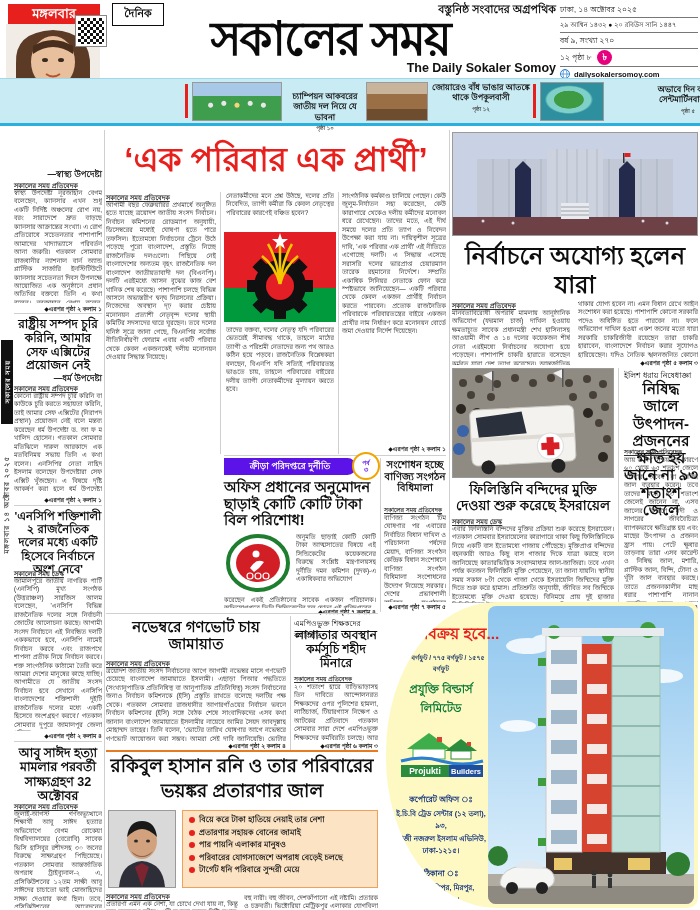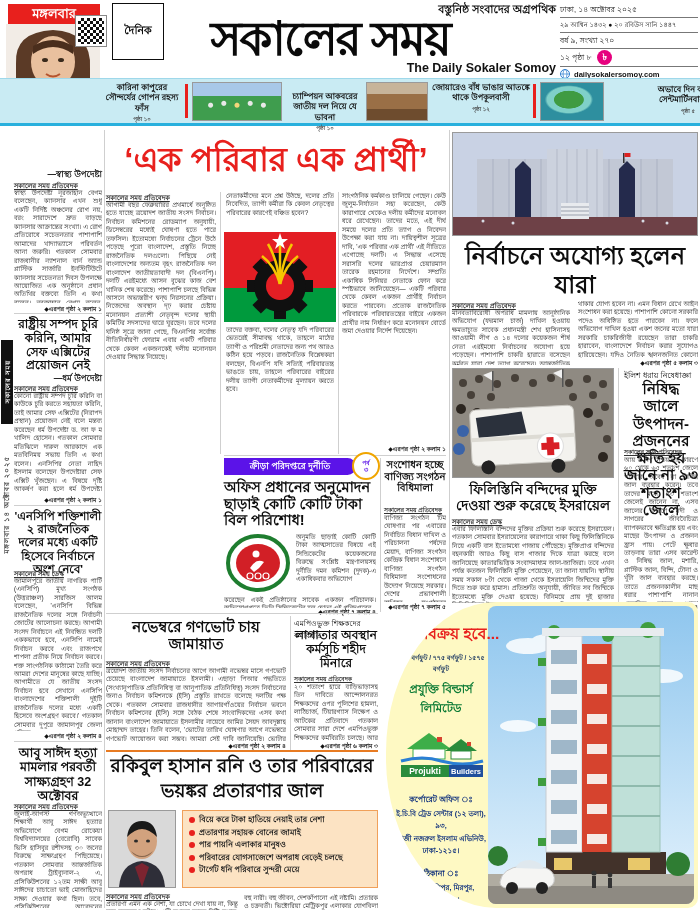--- a/index.html
+++ b/index.html
@@ -53,21 +53,21 @@
           <circle cx="50" cy="86" r="2"></circle>
           <circle cx="60" cy="78" r="2"></circle>
           <circle cx="44" cy="94" r="2"></circle>
         </g>
     </svg>
   </div>
 
   <div class="abs qr" style="left:76px;top:16px;width:26px;height:26px;"></div>
 
   <div class="abs" style="left:112px;top:3px;width:50px;text-align:center;font-size:11px;font-weight:bold;
-       color:#0d0d0d;border:1px solid #0d0d0d;padding:18px 0;">দৈনিক</div>
+       color:#0d0d0d;border:1px solid #0d0d0d;padding:1px 0;">দৈনিক</div>
 
   <div class="abs" style="left:104px;top:8px;width:452px;height:64px;font-weight:900;font-size:47px;
        line-height:62px;text-align:center;color:#0a0a0a;letter-spacing:-2px;white-space:nowrap;overflow:hidden;">সকালের সময়</div>
 
   <div class="abs" style="left:316px;top:1px;width:240px;text-align:right;font-size:11px;font-weight:bold;color:#0d0d0d;">বস্তুনিষ্ঠ সংবাদের অগ্রপথিক</div>
 
   <div class="abs" style="left:316px;top:61px;width:240px;text-align:right;font-size:12.5px;font-weight:bold;color:#111;">The Daily Sokaler Somoy</div>
 
   <div class="abs" style="left:560px;top:2px;width:138px;">
     <div class="infotext" style="border-bottom:1px solid #777;padding:1px 0;">ঢাকা, ১৪ অক্টোবর ২০২৫</div>
@@ -87,24 +87,20 @@
     </div>
     <div class="infotext" style="padding:1px 0;display:flex;align-items:center;gap:4px;font-weight:bold;">
       <span class="fbicon">f</span>
       <span>dailysokalersomoy</span>
     </div>
   </div>
 
   <div class="abs" style="left:0;top:78px;width:700px;height:48px;background:#c9ebf3;
        border-top:1px solid #9fd8ea;border-bottom:3px solid #29b0dd;box-sizing:border-box;">
 
-    <div class="abs" style="left:102px;top:4px;width:80px;">
-      <div class="teaser-title">কারিনা কাপুরের সৌন্দর্যের গোপন রহস্য ফাঁস</div>
-      <div class="teaser-page">পৃষ্ঠা ১০</div>
-    </div>
     <div class="abs redbar" style="left:185px;top:5px;height:34px;"></div>
 
     <div class="abs photo" style="left:192px;top:3px;width:90px;height:39px;
          background:linear-gradient(180deg,#a8c8e8 0 35%,#3f9d4e 35% 100%);
          background-color:#3f9d4e;">
       <div style="width:100%;height:100%;background:
         radial-gradient(circle at 20% 60%, #e8e8e8 0 2px, transparent 3px),
         radial-gradient(circle at 35% 55%, #e8e8e8 0 2px, transparent 3px),
         radial-gradient(circle at 50% 60%, #f5d57a 0 2px, transparent 3px),
         radial-gradient(circle at 65% 55%, #e8e8e8 0 2px, transparent 3px),

